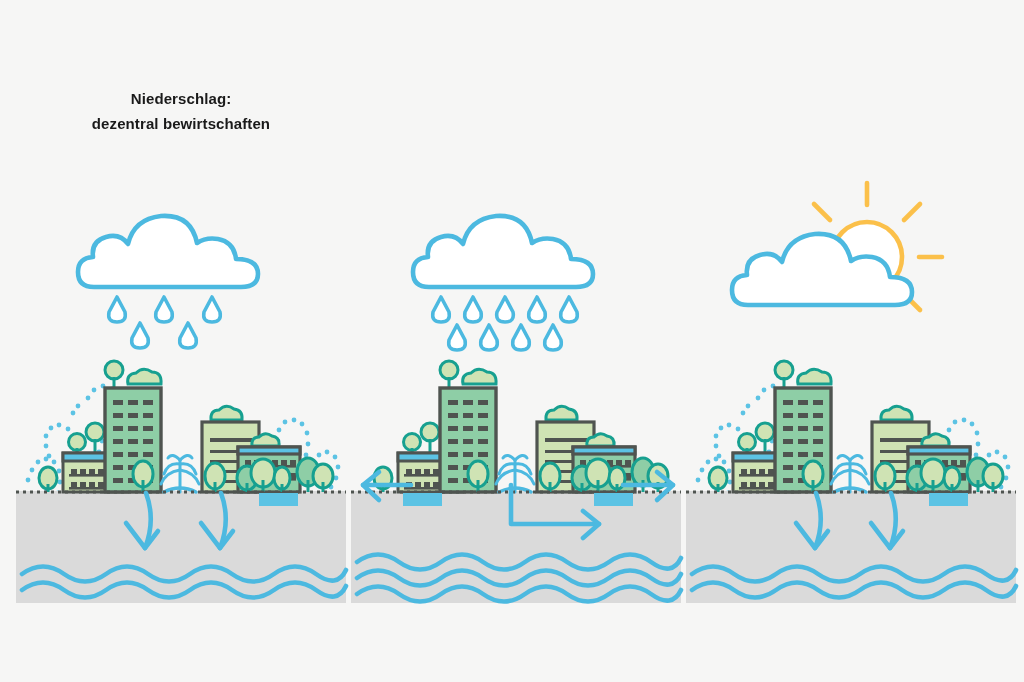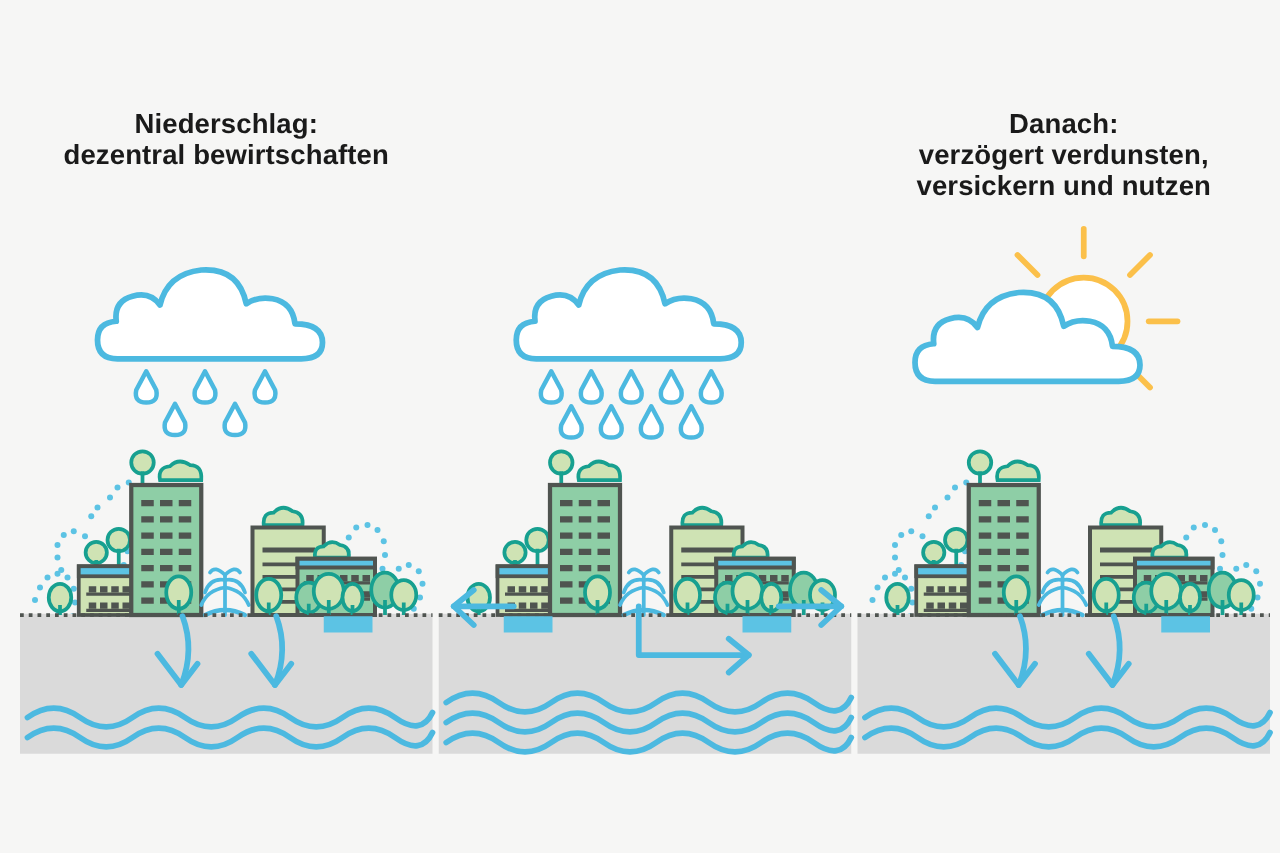--- a/index.html
+++ b/index.html
@@ -19,21 +19,21 @@
   }
   .panel.p1{left:16px;}
   .panel.p2{left:351px;}
   .panel.p3{left:686px;}
 
   .title{
     position:absolute;
     top:86px;left:0;width:330px;
     text-align:center;
     color:#1a1a1a;
-    font-size:22px;
+    font-size:15px;
     font-weight:700;
     line-height:25px;
     letter-spacing:.1px;
     white-space:pre-line;
   }
 
   .sky{
     position:absolute;
     top:175px;left:0;width:330px;height:180px;
   }
@@ -493,23 +493,20 @@
         <g stroke="#4cb9e0" stroke-width="4.6" fill="none" stroke-linecap="round">
           <path d="M 6 210 Q 27 195 48 210 T 90 210 T 132 210 T 174 210 T 216 210 T 258 210 T 300 210 T 330 206"></path>
           <path d="M 6 226 Q 27 211 48 226 T 90 226 T 132 226 T 174 226 T 216 226 T 258 226 T 300 226 T 330 222"></path>
           <path d="M 6 242 Q 27 227 48 242 T 90 242 T 132 242 T 174 242 T 216 242 T 258 242 T 300 242 T 330 238"></path>
         </g>
       </svg>
     </div>
   </div>
 
   <div class="panel p3">
-    <div class="title">Danach:
-verzögert verdunsten,
-versickern und nutzen</div>
 
     <div class="sky">
       <svg width="330" height="180" viewBox="0 0 330 180">
         <g>
           <circle cx="181" cy="82" r="35" fill="#ffffff" stroke="#fbc04a" stroke-width="4.6"></circle>
           <g stroke="#fbc04a" stroke-width="4.6" stroke-linecap="round">
             <line x1="181" y1="30" x2="181" y2="8"></line>
             <line x1="218" y1="45" x2="234" y2="29"></line>
             <line x1="233" y1="82" x2="256" y2="82"></line>
             <line x1="218" y1="119" x2="234" y2="135"></line>

